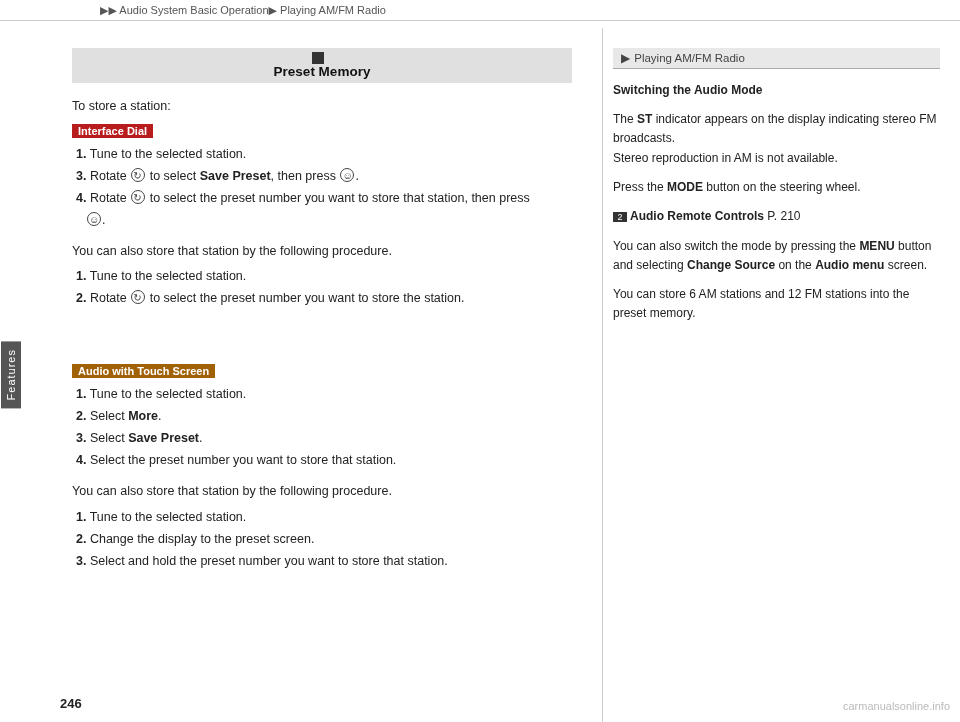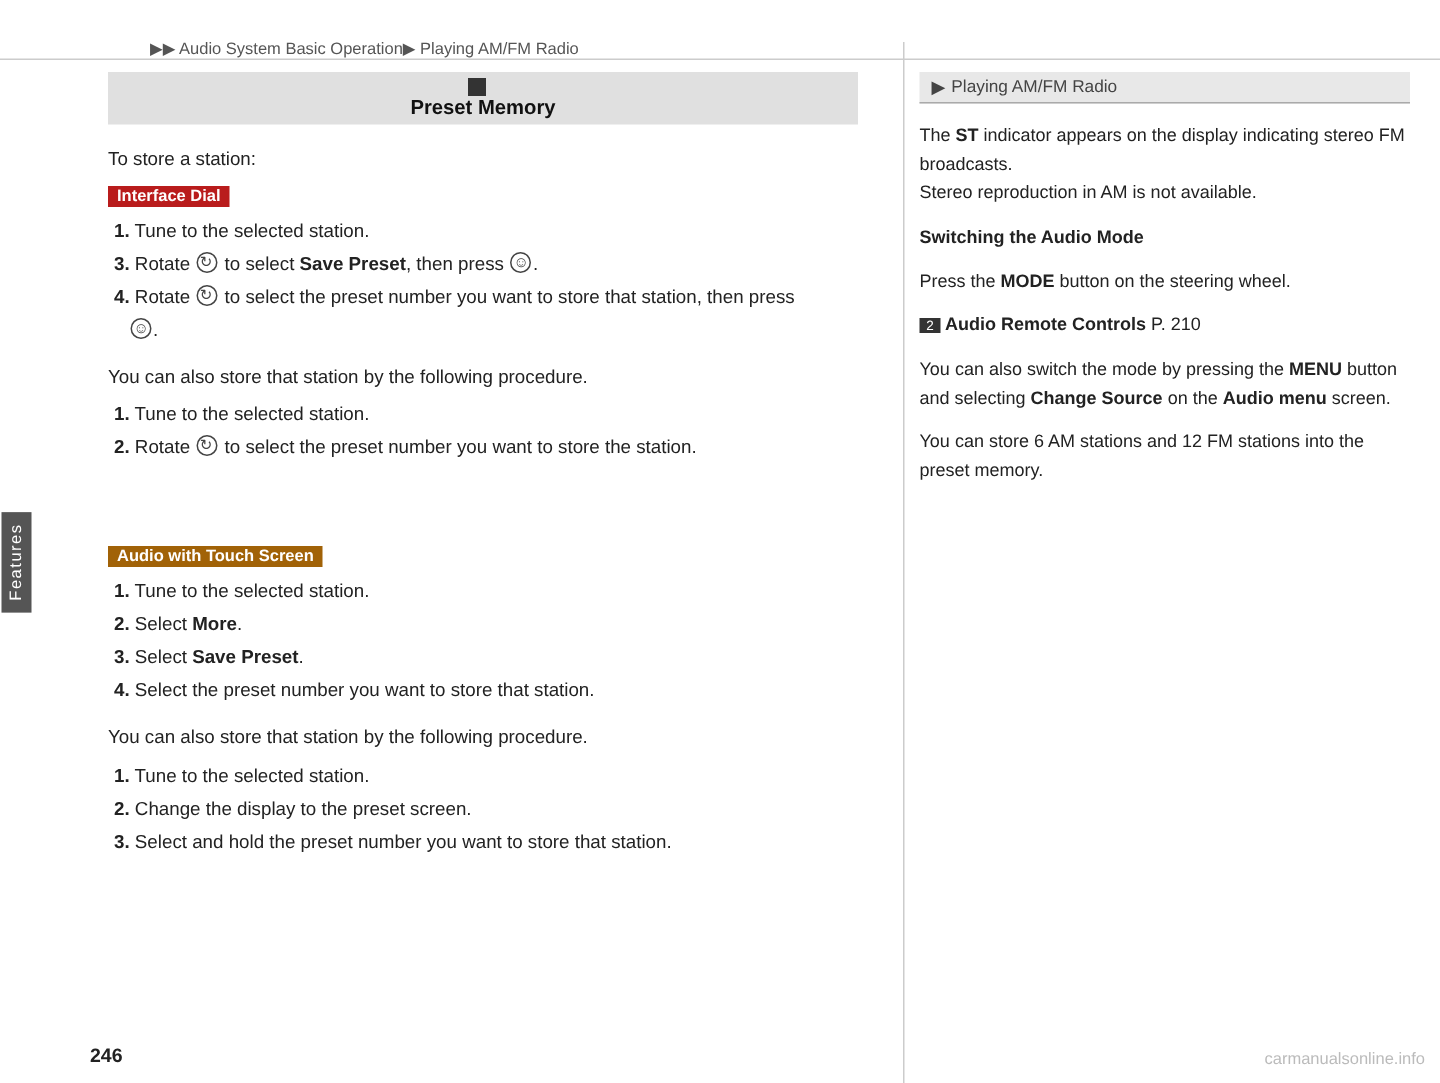--- a/index.html
+++ b/index.html
@@ -13,24 +13,24 @@
       overflow: hidden;
       position: relative;
     }
 
     
     .breadcrumb-bar {
       position: absolute;
       top: 0;
       left: 0;
       right: 0;
-      height: 40px;
+      height: 21px;
       border-bottom: 1px solid #ccc;
       display: flex;
-      align-items: flex-end;
+      align-items: center;
       padding: 0 100px;
     }
     .breadcrumb-text {
       font-size: 11px;
       color: #555;
     }
 
     
     .side-tab {
       position: absolute;
@@ -333,26 +333,26 @@
 </div>
 
 <div class="right-content">
   <div class="right-header">
     <span class="right-header-icon">▶</span>
     <span class="right-header-text">Playing AM/FM Radio</span>
   </div>
   <div class="right-body">
 
     <p>
+      <span class="subheading">Switching the Audio Mode</span>
+    </p>
+
+    <p>
       The <span class="bold">ST</span> indicator appears on the display indicating stereo FM broadcasts.<br>
       Stereo reproduction in AM is not available.
-    </p>
-
-    <p>
-      <span class="subheading">Switching the Audio Mode</span>
     </p>
 
     <p>
       Press the <span class="bold">MODE</span> button on the steering wheel.
     </p>
 
     <p>
       <span class="link-ref">
         <span class="link-icon">2</span>
         <span class="bold">Audio Remote Controls</span>

